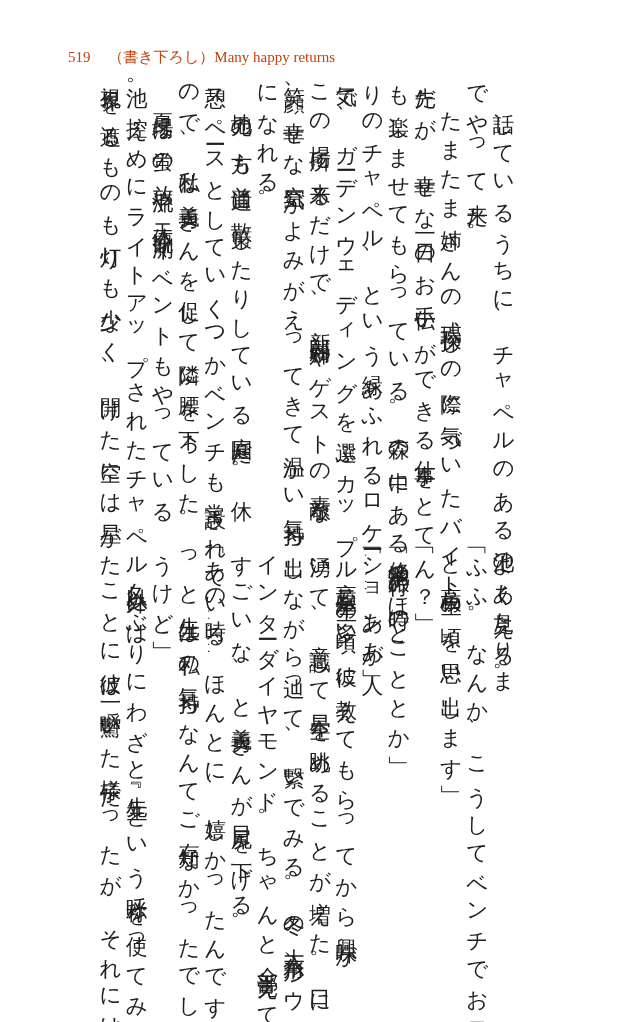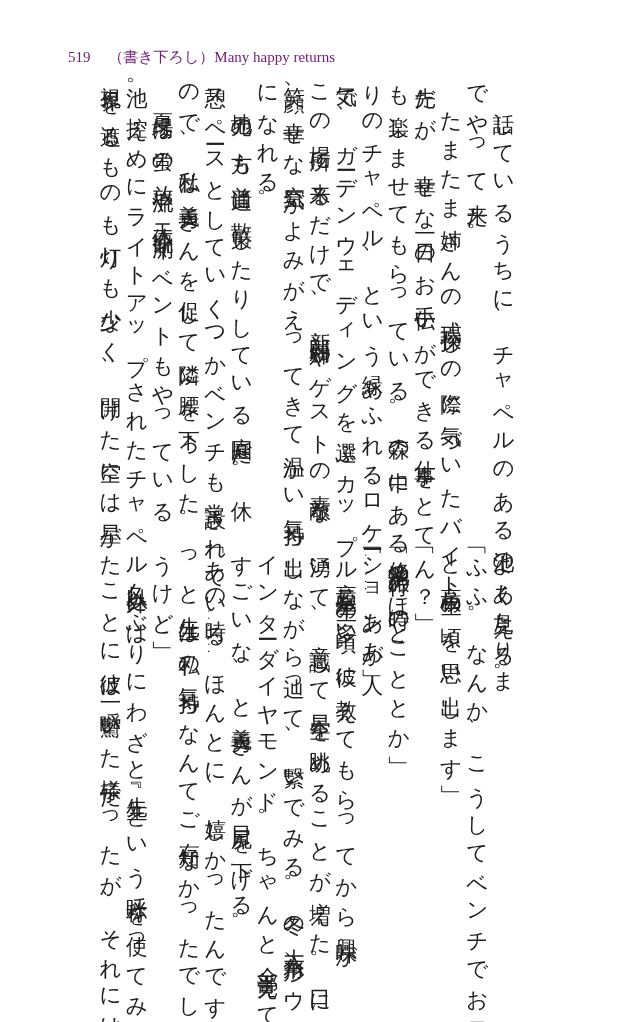--- a/index.html
+++ b/index.html
@@ -14,21 +14,21 @@
     overflow: hidden;
     font-family: "DejaVu Serif", "Liberation Serif", serif;
     color: #1a1a1a;
   }
   .page-header {
     position: absolute;
     left: 68px;
     top: 48px;
     font-family: "Liberation Serif", "DejaVu Serif", serif;
     font-size: 15px;
-    color: #701a75;
+    color: #c2410c;
     white-space: nowrap;
   }
   .page-header .page-number {
     display: inline-block;
     margin-right: 14px;
   }
   .text-block {
     position: absolute;
     right: 104px;
     width: 440px;

